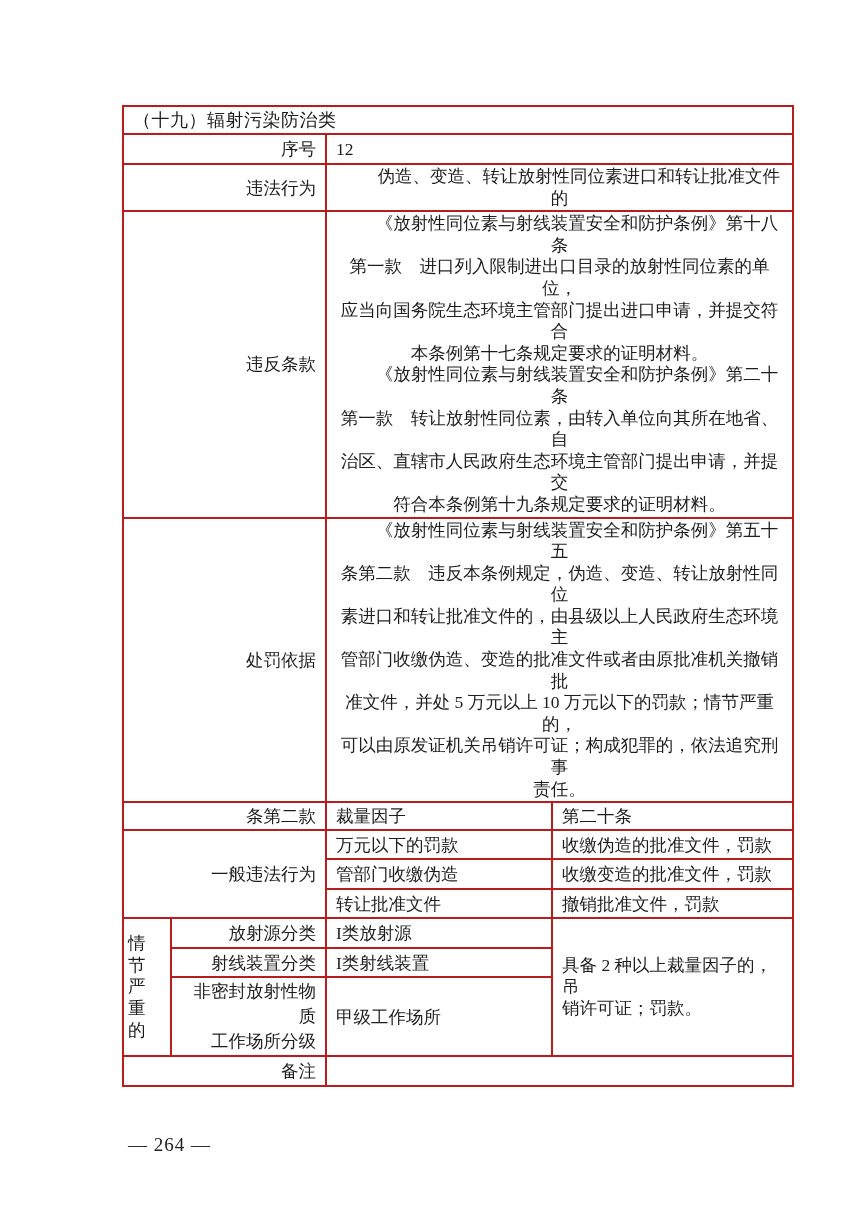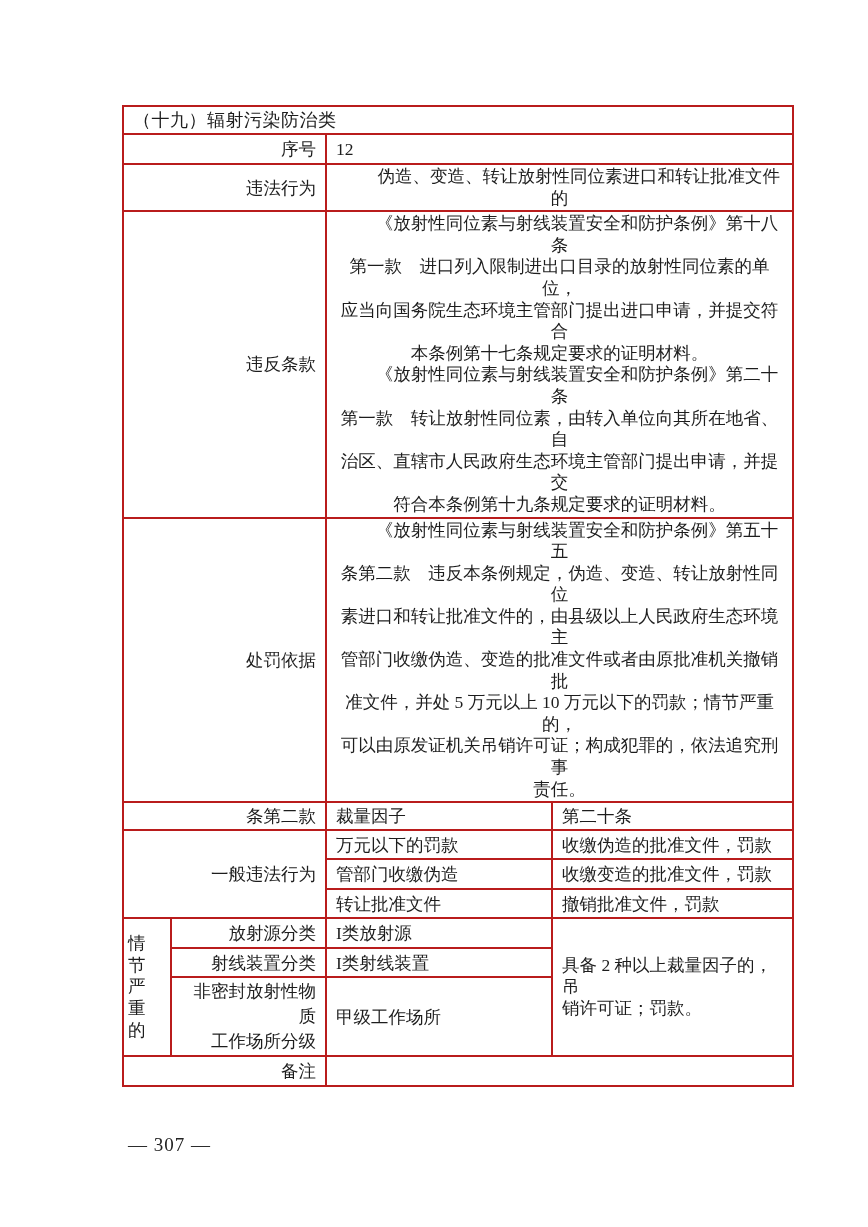--- a/index.html
+++ b/index.html
@@ -152,13 +152,13 @@
     <td>甲级工作场所</td>
   </tr>
 
   <tr style="height:30px">
     <td colspan="2" class="label-cell">备注</td>
     <td colspan="2"></td>
   </tr>
 </tbody>
   </table>
 
-<div class="page-number">— 307 —</div>
+<div class="page-number">— 264 —</div>
 
 </body></html>

